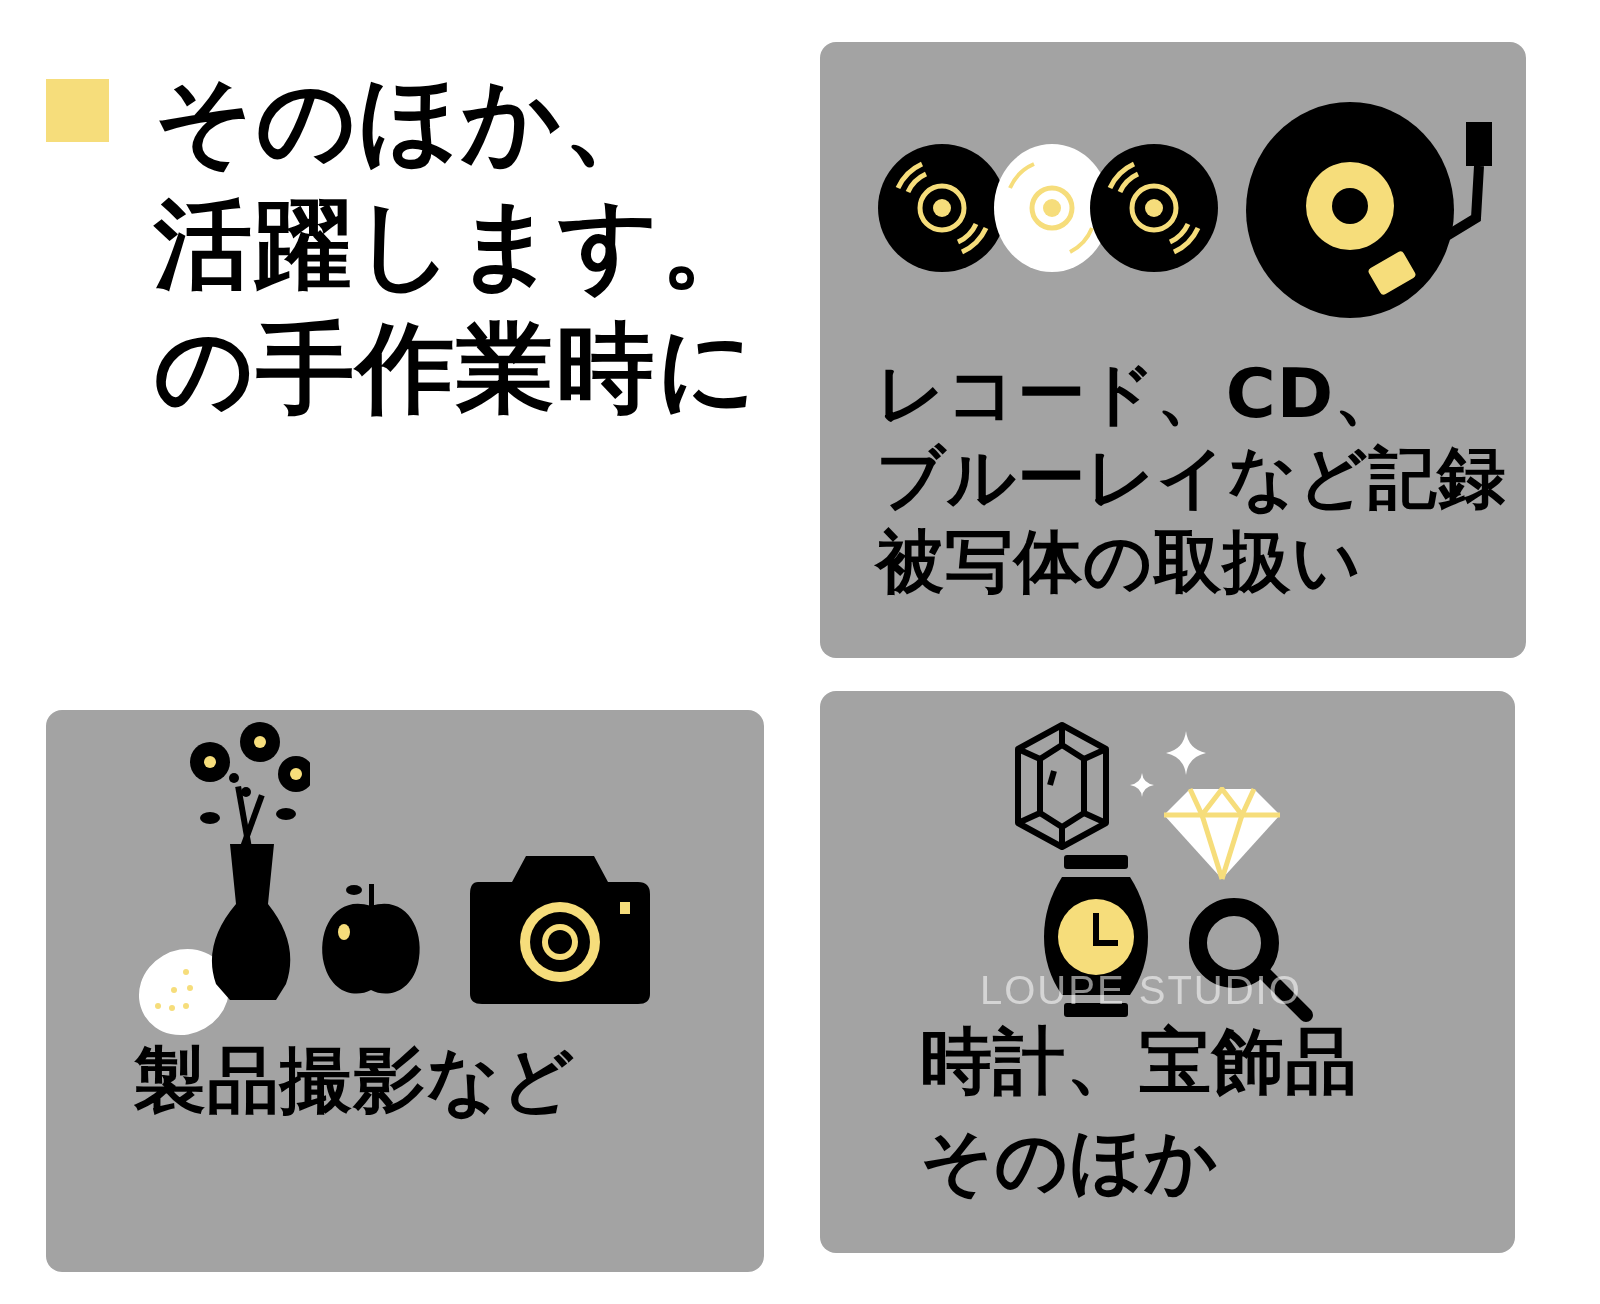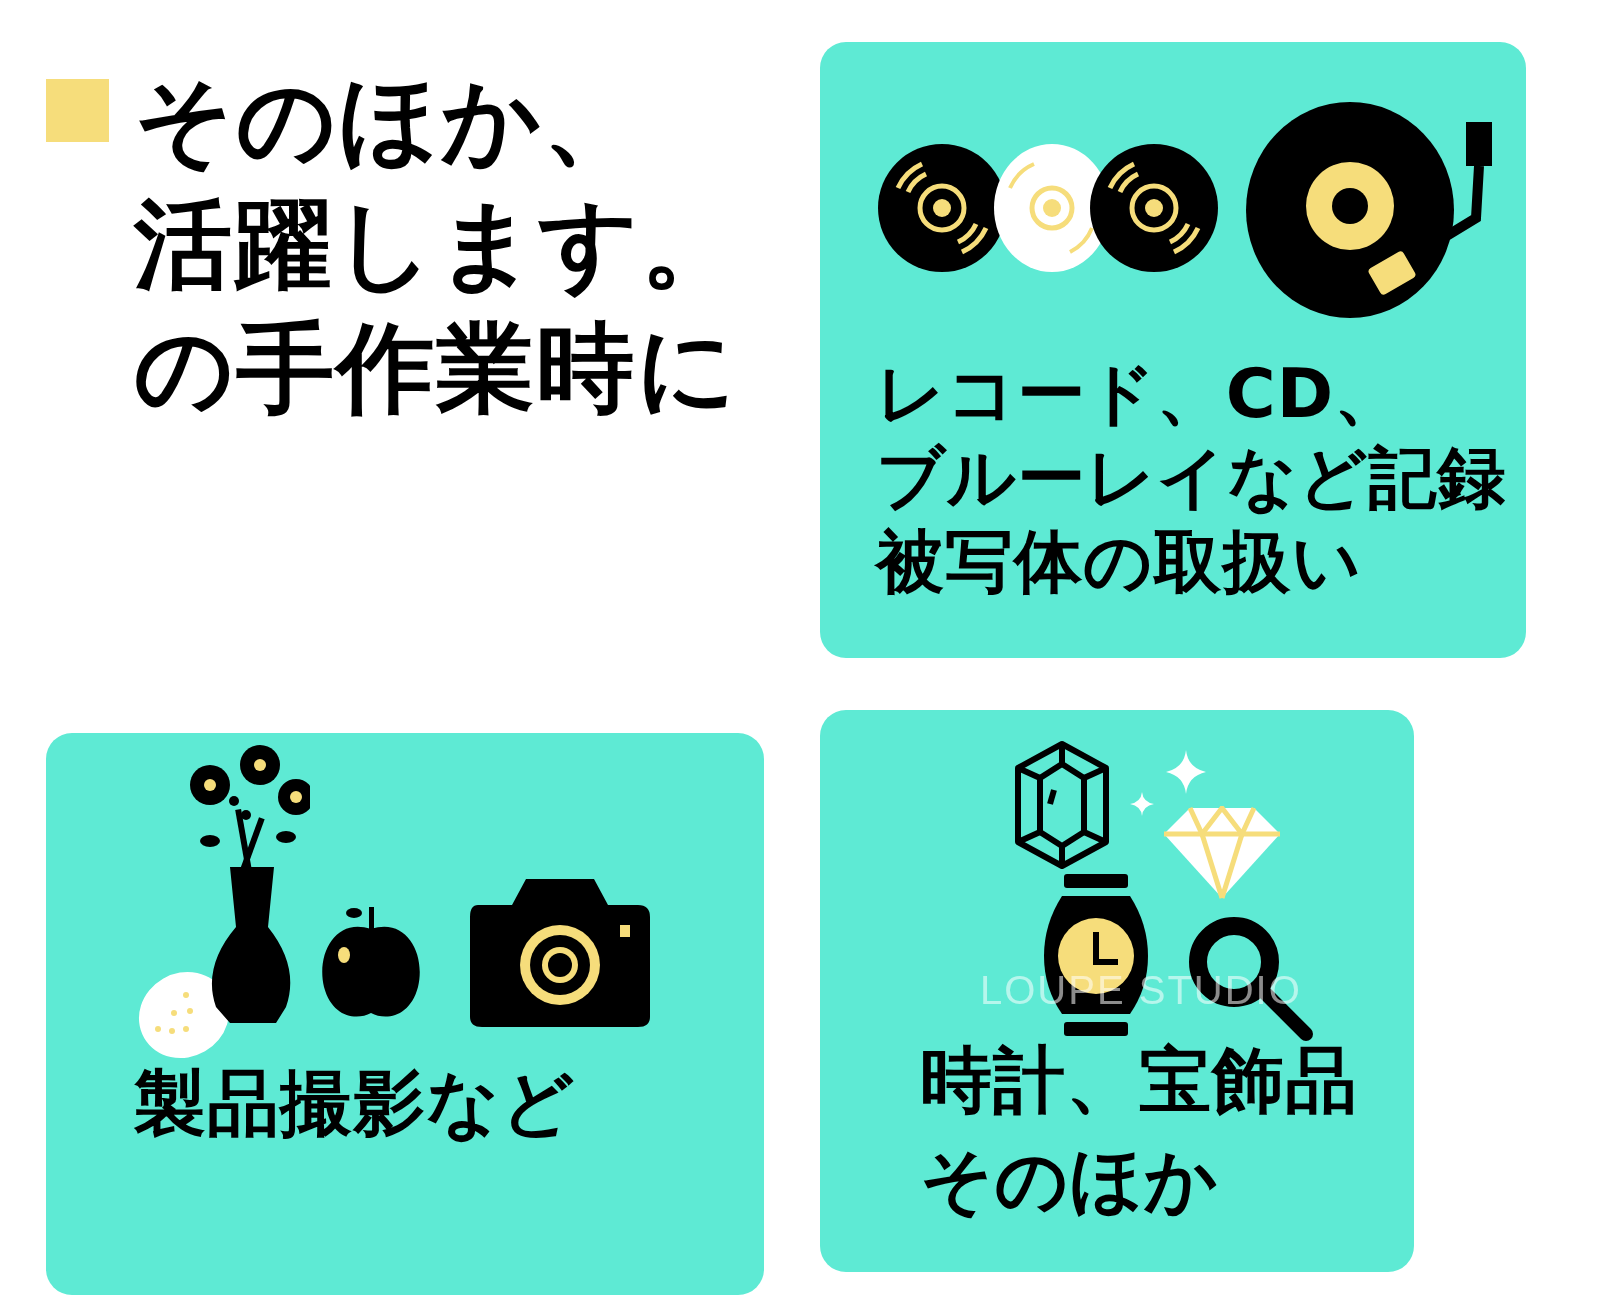--- a/index.html
+++ b/index.html
@@ -1,22 +1,22 @@
 <!DOCTYPE html>
 <html><head>
 <meta charset="utf-8">
 <style>
   html,body{margin:0;padding:0;background:#fff;}
   body{width:1600px;height:1304px;position:relative;overflow:hidden;font-family:"DejaVu Sans","Liberation Sans",sans-serif;color:#000;}
   .bullet{position:absolute;left:46px;top:79px;width:63px;height:63px;background:#f6dd7b;}
-  .headline{position:absolute;left:134px;top:58px;font-size:98px;font-weight:bold;line-height:124px;letter-spacing:2px;white-space:pre;}
-  .card{position:absolute;background:#5eead4;border-radius:26px;}
+  .headline{position:absolute;left:154px;top:58px;font-size:98px;font-weight:bold;line-height:124px;letter-spacing:2px;white-space:pre;}
+  .card{position:absolute;background:#a3a3a3;border-radius:16px;}
   .card-media{left:820px;top:42px;width:706px;height:616px;}
-  .card-photo{left:46px;top:710px;width:718px;height:562px;margin-top:23px;}
-  .card-jewel{left:820px;top:710px;width:594px;height:562px;}
+  .card-photo{left:46px;top:710px;width:718px;height:562px;}
+  .card-jewel{left:820px;top:691px;width:695px;height:562px;}
   .cap{position:absolute;font-weight:bold;white-space:pre;}
   .cap-media{left:56px;top:310px;font-size:68px;line-height:84px;letter-spacing:1px;}
   .cap-photo{left:88px;top:320px;font-size:72px;line-height:100px;letter-spacing:1px;}
   .cap-jewel{left:100px;top:320px;font-size:72px;line-height:100px;letter-spacing:1px;}
   svg{position:absolute;}
   .watermark{position:absolute;left:980px;top:968px;font-size:40px;color:rgba(255,255,255,0.55);letter-spacing:2px;font-family:"Liberation Sans",sans-serif;}
 </style>
 </head>
 <body>
 

